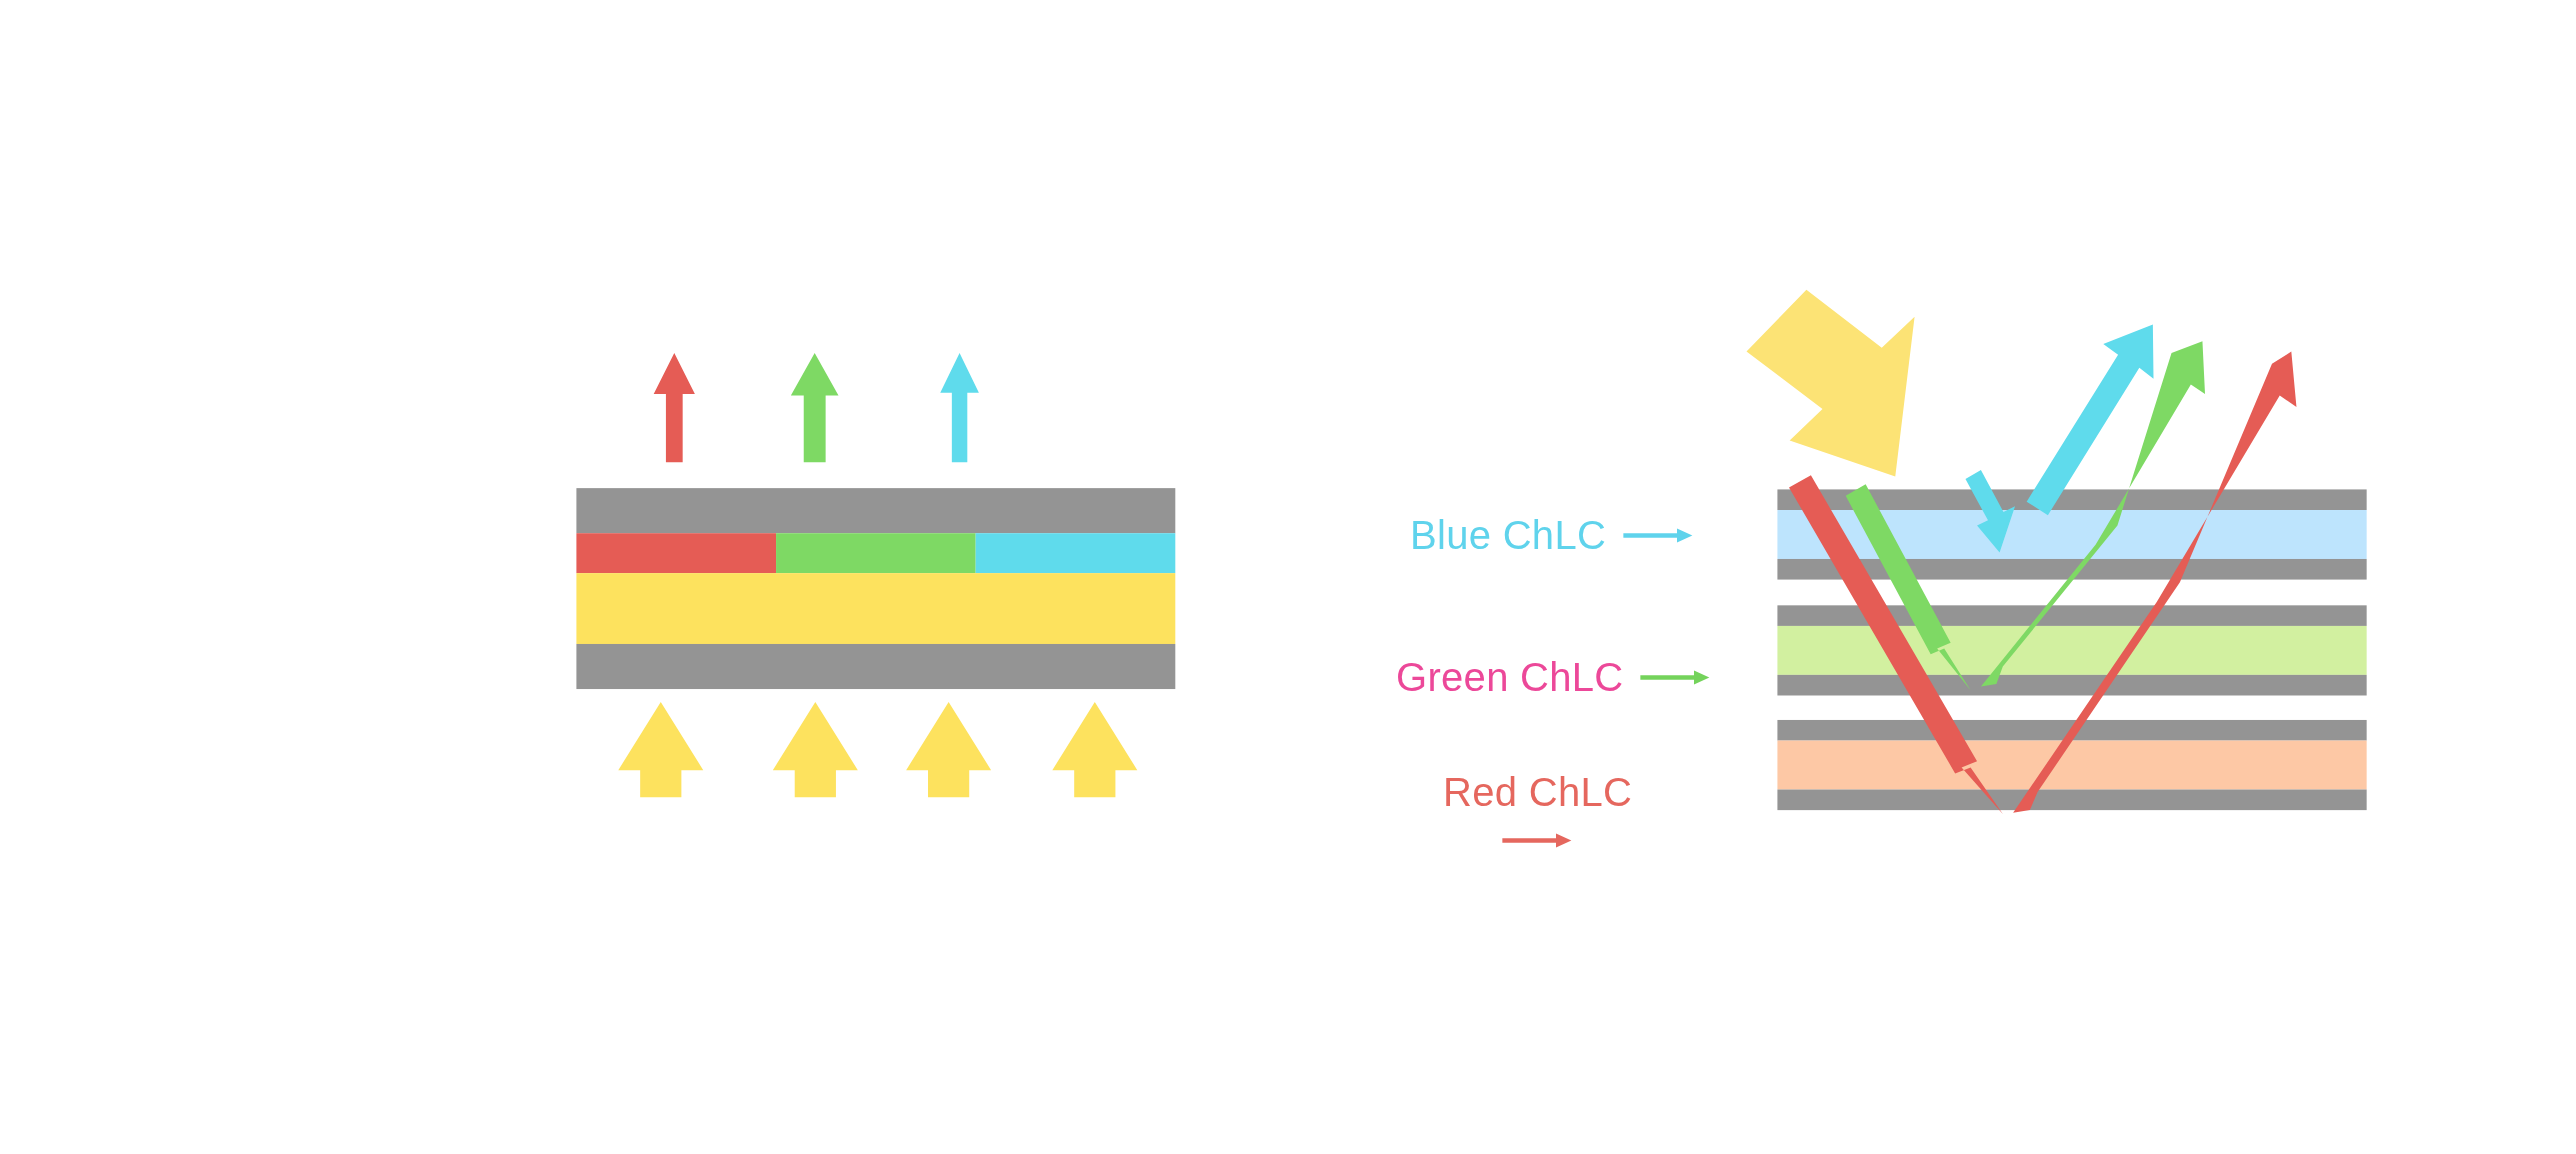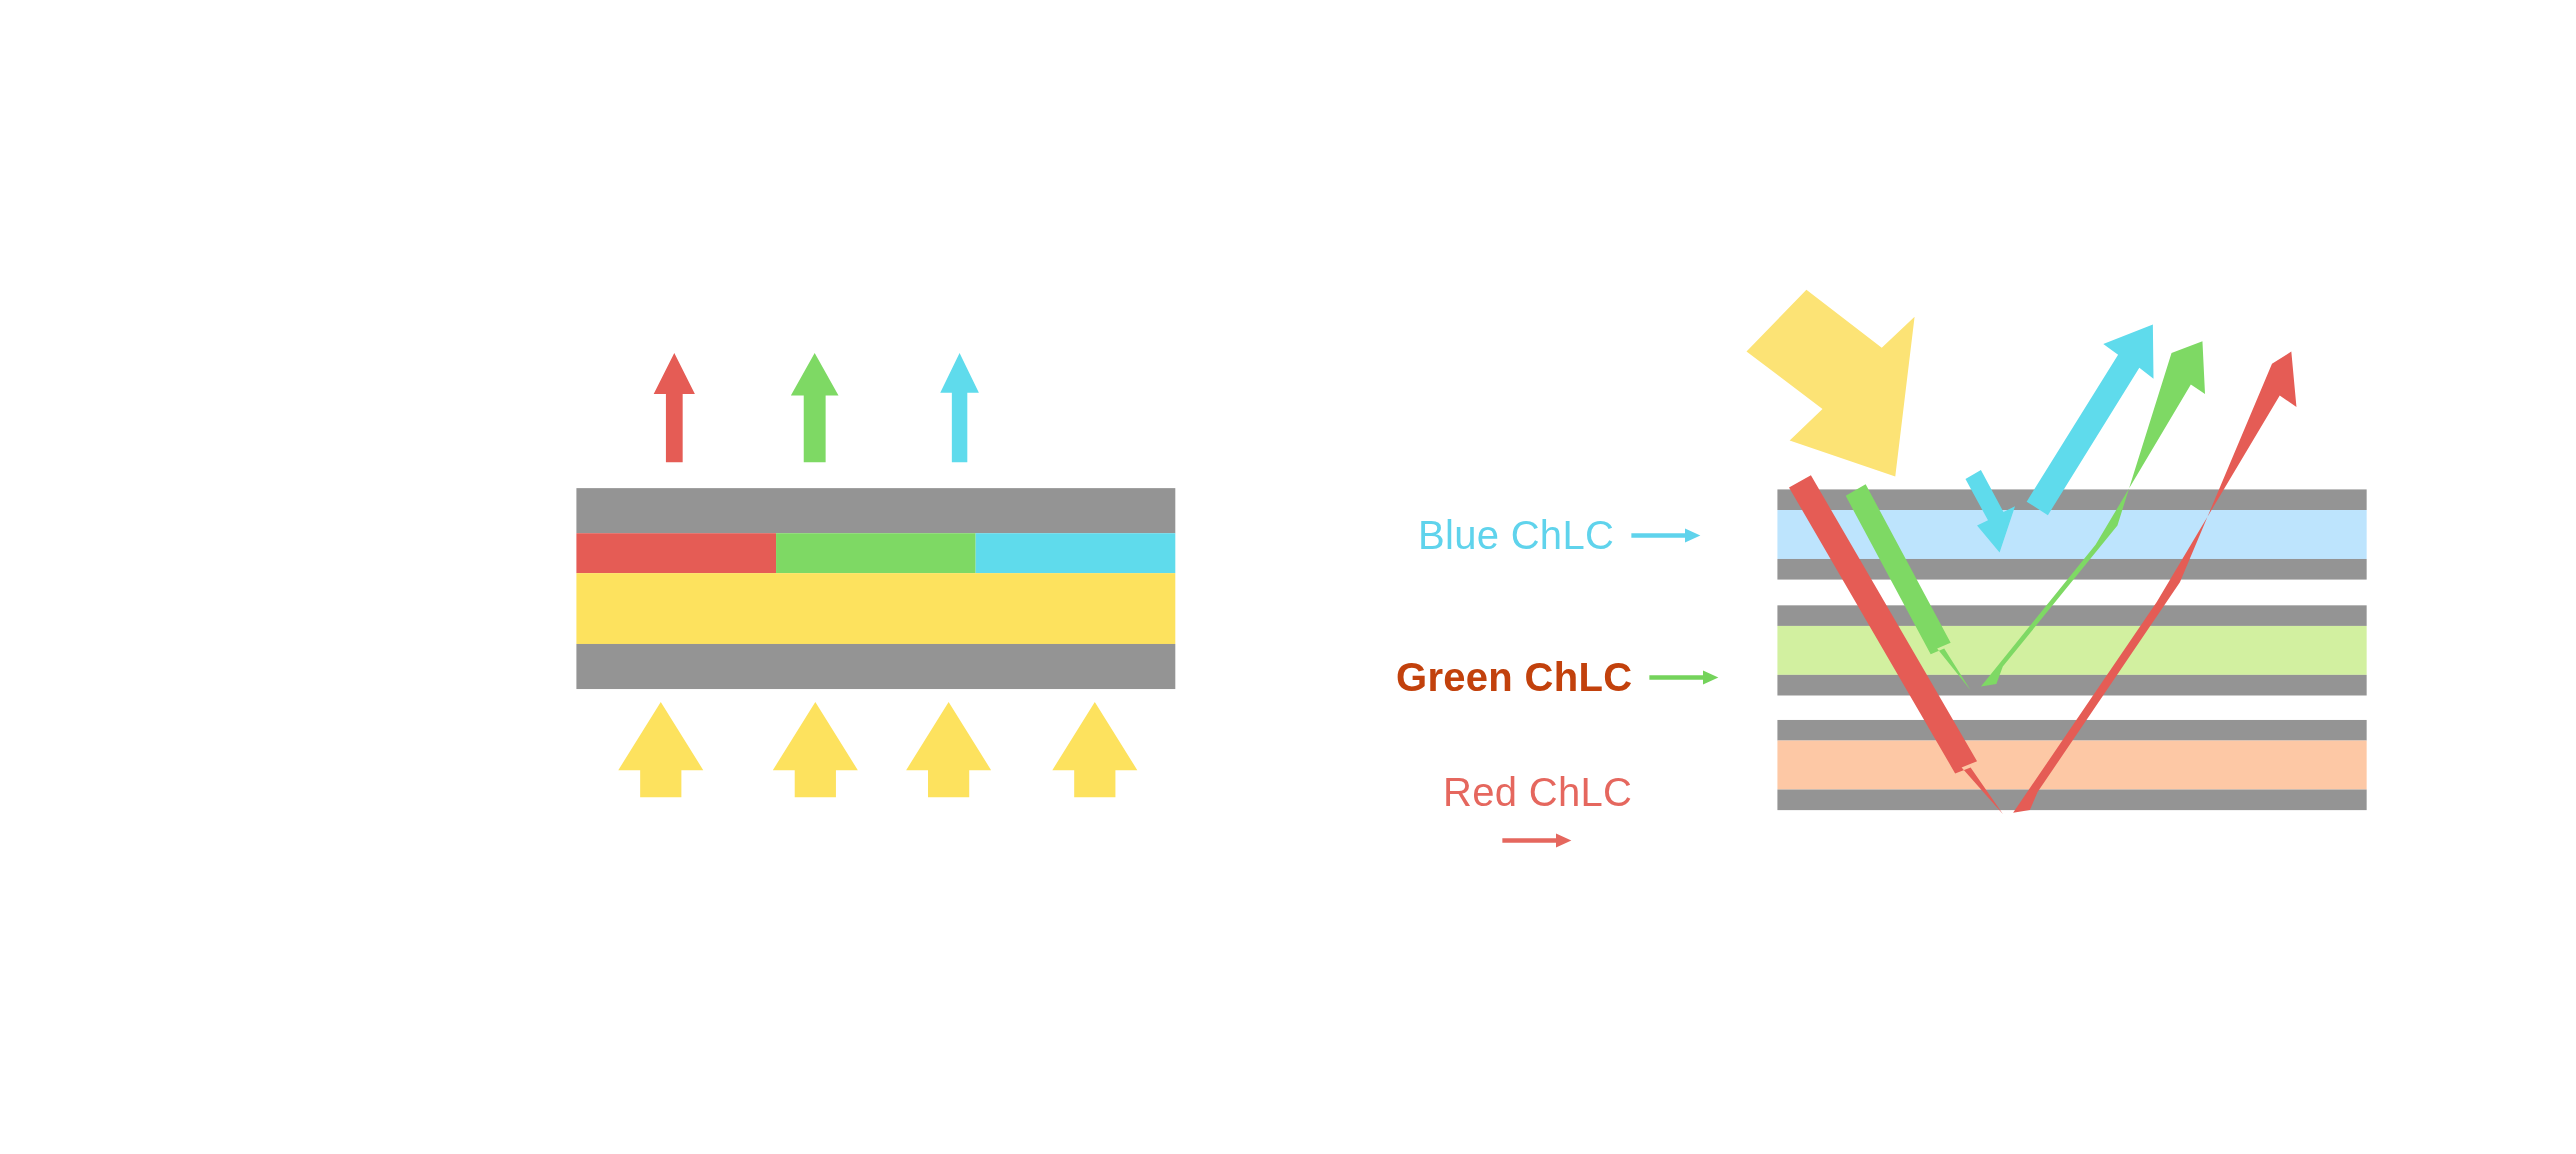--- a/index.html
+++ b/index.html
@@ -6,21 +6,21 @@
   body{width:2576px;height:1154px;position:relative;overflow:hidden;
        font-family:"Liberation Sans","DejaVu Sans",sans-serif;}
 
   .stage{position:absolute;left:0;top:0;width:2576px;height:1154px;}
 
   svg.layer{position:absolute;left:0;top:0;width:2576px;height:1154px;overflow:visible;}
 
   .lbl{position:absolute;white-space:nowrap;font-size:40px;font-weight:400;
        letter-spacing:0.3px;line-height:1;}
   .lbl-blue{color:#5FD3EC;}
-  .lbl-green{color:#c2410c;font-weight:bold;}
+  .lbl-green{color:#ec4899;}
   .lbl-red{color:#E5675E;}
 
   .lbl-row{position:absolute;display:flex;align-items:center;gap:16.7px;}
   .lbl-row .arrowsvg{display:block;}
 </style>
 </head>
 <body>
 
 <div class="stage">
 
@@ -90,21 +90,21 @@
     </g>
 
     <g>
       <polygon fill="#E55C55" points="3110,1264 3046,1192 3070,1182 2812,738 2778,757 3036,1201 3060,1192"></polygon>
     </g>
     <g>
       <polygon fill="#E55C55" points="3558,546 3566,632 3540,614 3349,935 3126,1262 3152,1258 3164,1230 3385,904 3528,565"></polygon>
     </g>
   </svg>
 
-  <div class="lbl-row" style="left:1410px; top:515px;margin-left:8px;">
+  <div class="lbl-row" style="left:1410px; top:515px;">
     <span class="lbl lbl-blue" style="position:static;">Blue ChLC</span>
     <svg class="arrowsvg" width="71" height="23" viewBox="0 0 110 36">
       <line x1="0" y1="18" x2="92" y2="18" stroke="#5FD3EC" stroke-width="7"></line>
       <polygon points="108,18 84,7 84,29" fill="#5FD3EC"></polygon>
     </svg>
   </div>
 
   <div class="lbl-row" style="left:1396px; top:657px;">
     <span class="lbl lbl-green" style="position:static;">Green ChLC</span>
     <svg class="arrowsvg" width="71" height="23" viewBox="0 0 110 36">

